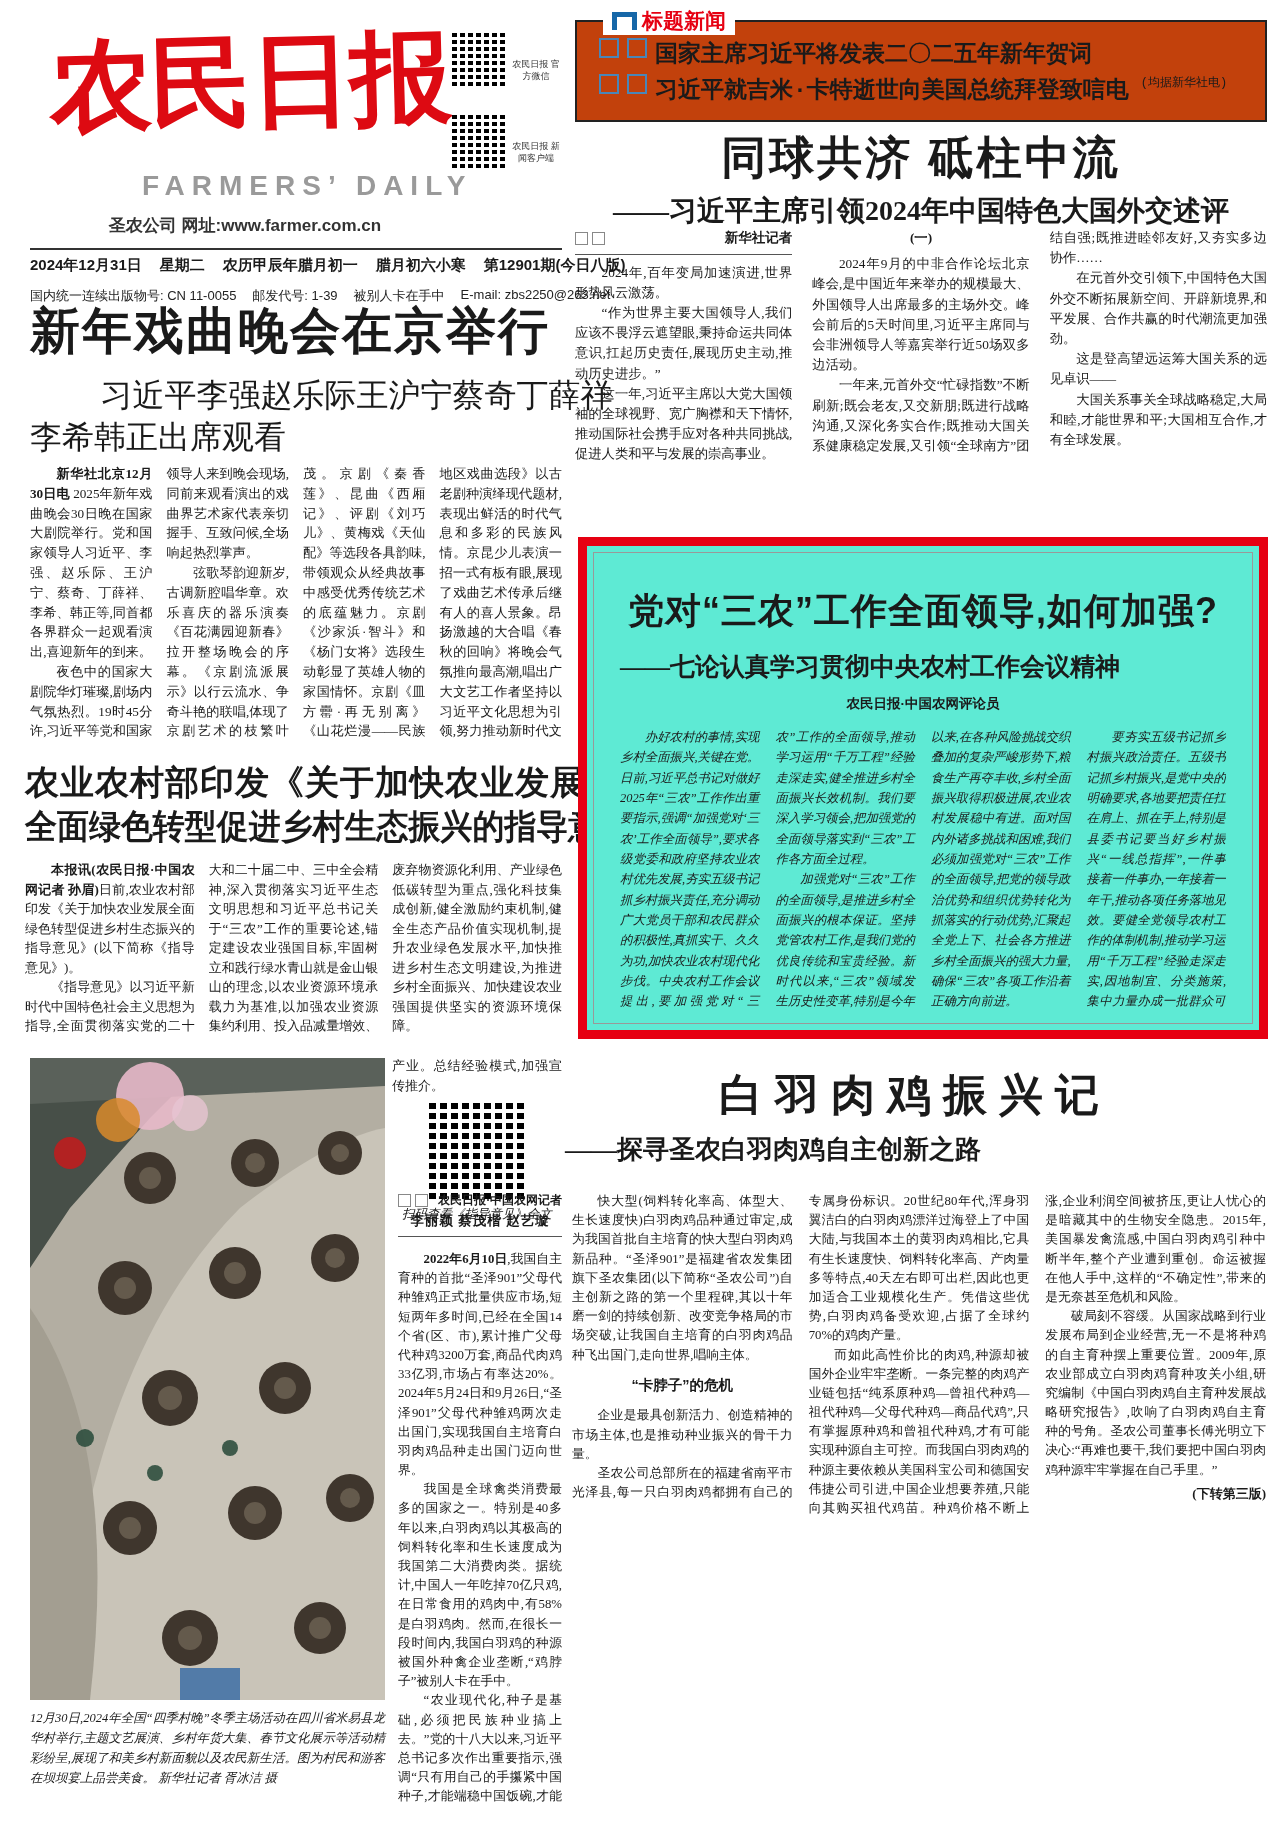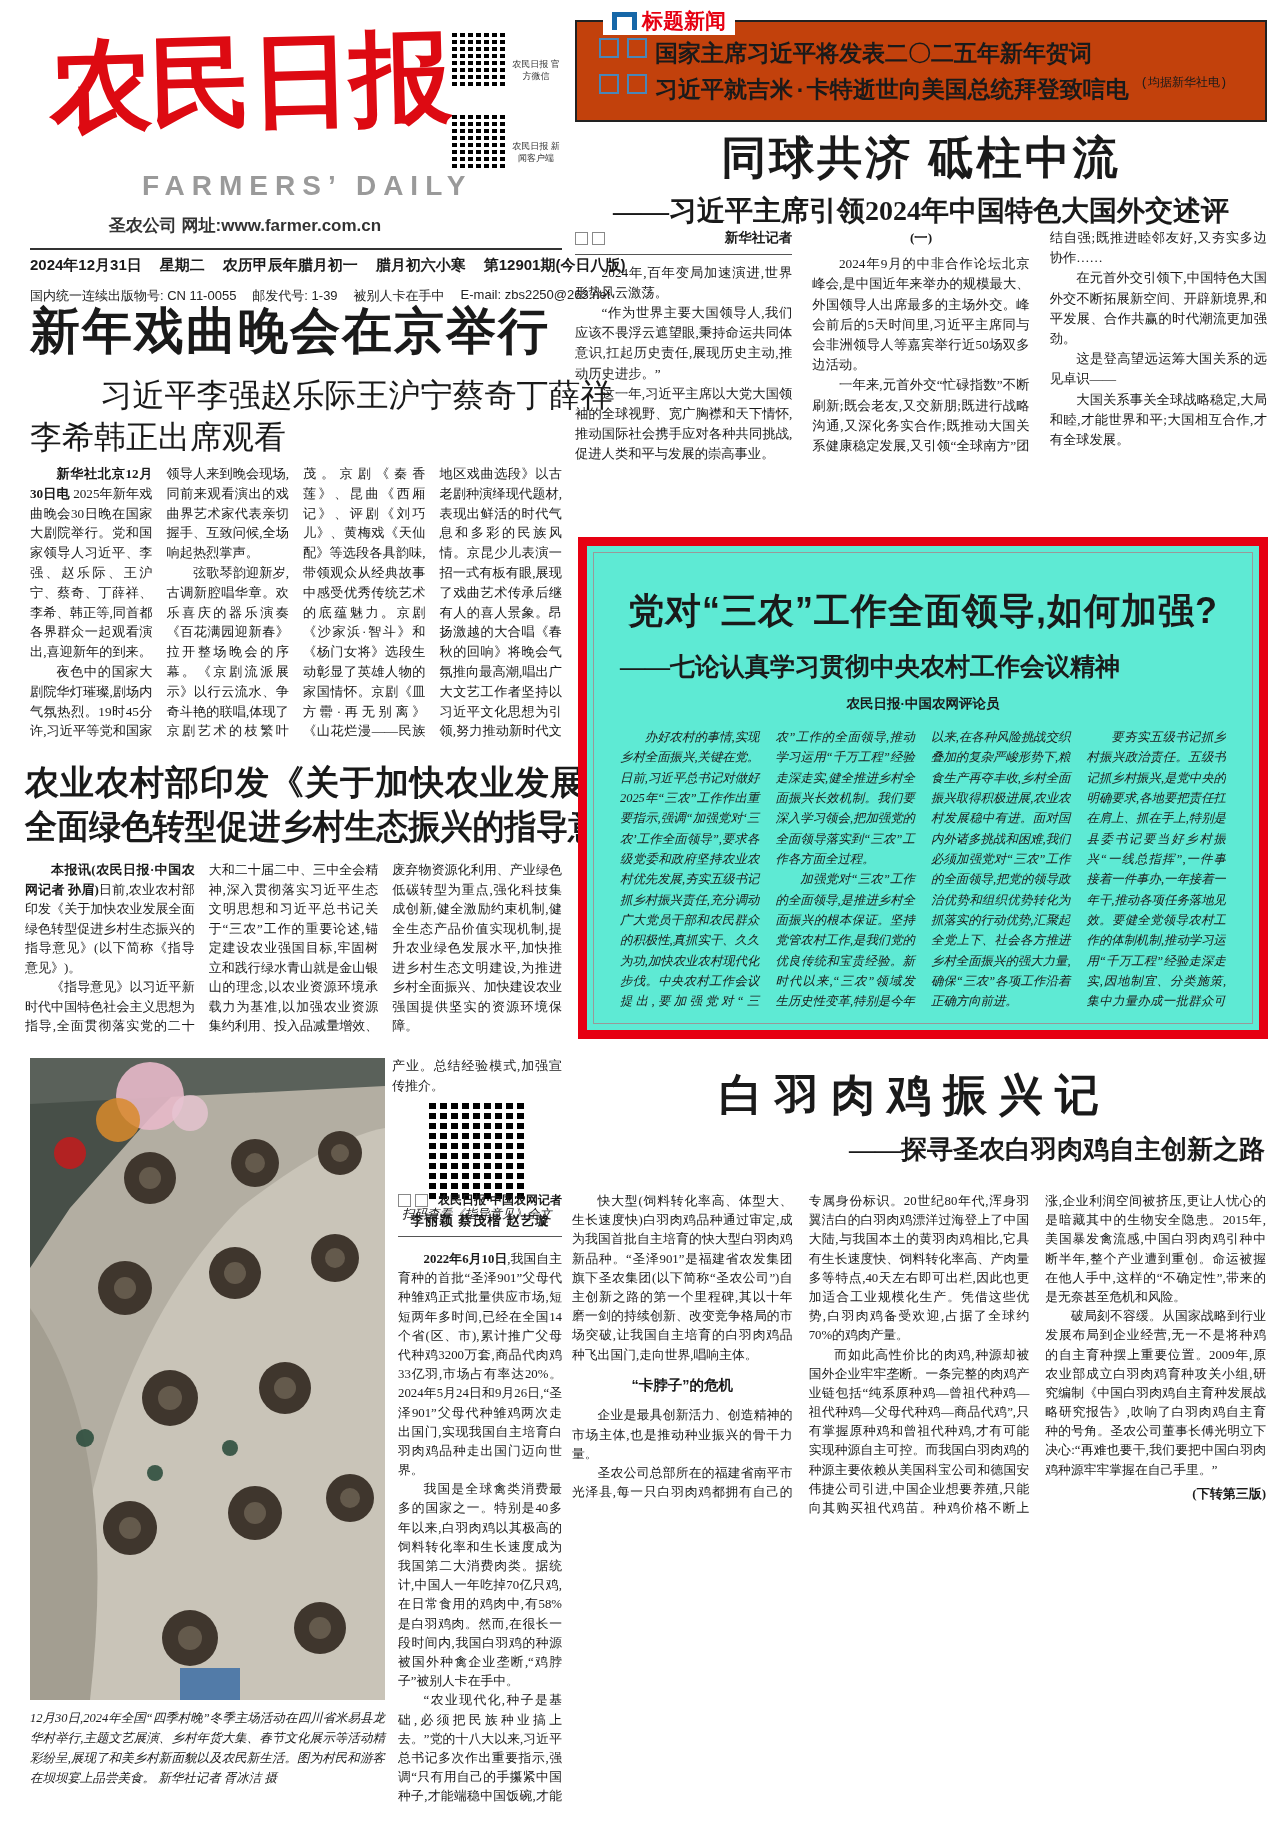--- a/index.html
+++ b/index.html
@@ -84,21 +84,21 @@
 
   
   .photo{left:30px;top:1058px;width:355px;height:642px;overflow:hidden;background:#b6b1a6;}
   .photo-cap{left:30px;top:1708px;width:355px;font-size:12.5px;line-height:1.6;text-align:justify;
     font-style:italic;}
   .photo-credit{font-weight:normal;white-space:nowrap;}
 
   
   .ck-title{left:565px;top:1066px;width:700px;text-align:center;font-size:44px;font-weight:bold;
     letter-spacing:12px;}
-  .ck-sub{left:565px;top:1132px;width:700px;text-align:right;font-size:26px;font-weight:bold;}
+  .ck-sub{left:565px;top:1132px;width:700px;text-align:left;font-size:26px;font-weight:bold;}
   .ck-byline{left:398px;top:1192px;width:164px;border-bottom:1px solid #555;padding-bottom:6px;}
   .ck-byline .row1{display:flex;justify-content:space-between;align-items:center;font-size:12px;font-weight:bold;}
   .ck-byline .row2{text-align:center;font-size:13.5px;font-weight:bold;margin-top:3px;letter-spacing:1px;}
   .ck-col1{left:398px;top:1250px;width:164px;height:556px;font-size:12.8px;line-height:1.5;
     text-align:justify;overflow:hidden;}
   .ck-col1 p{margin:0;text-indent:2em;}
   .ck-cols{left:572px;top:1192px;width:694px;height:614px;column-count:3;column-gap:16px;
     font-size:12.8px;line-height:1.5;text-align:justify;overflow:hidden;}
   .ck-subhead{text-align:center !important;text-indent:0 !important;font-weight:bold;
     font-size:14.5px;margin:10px 0 !important;font-family:"Liberation Sans",sans-serif;}

